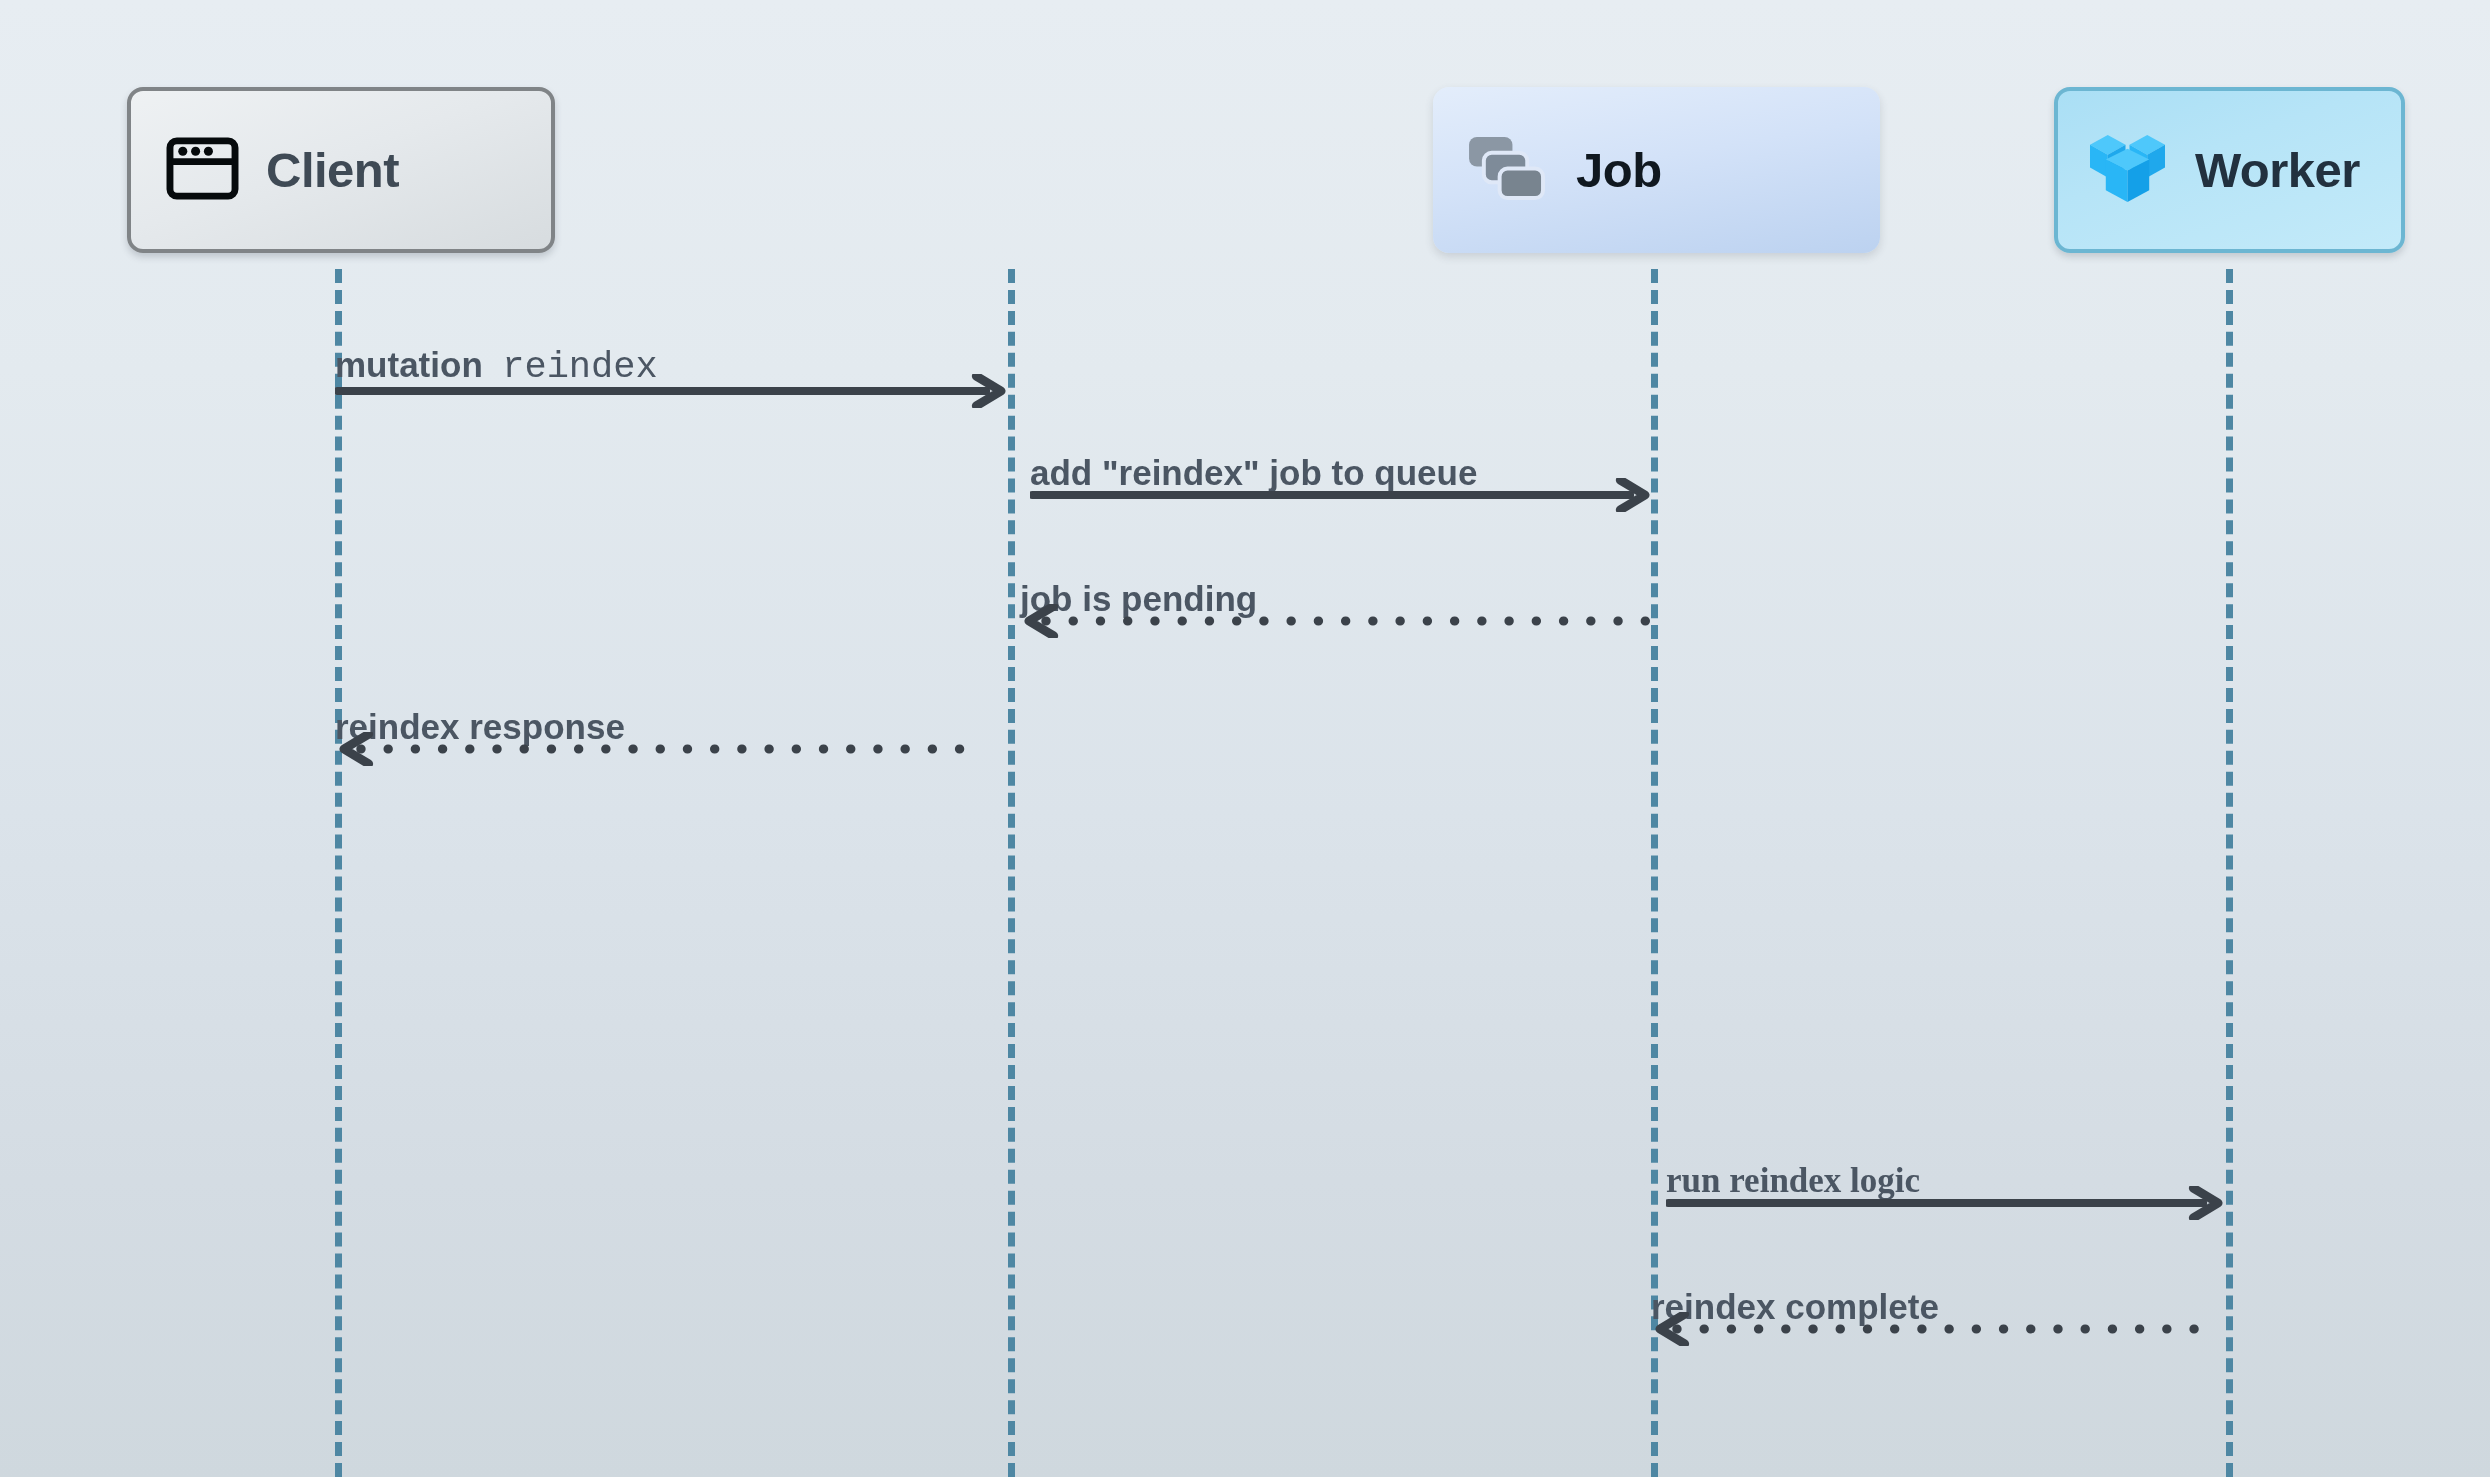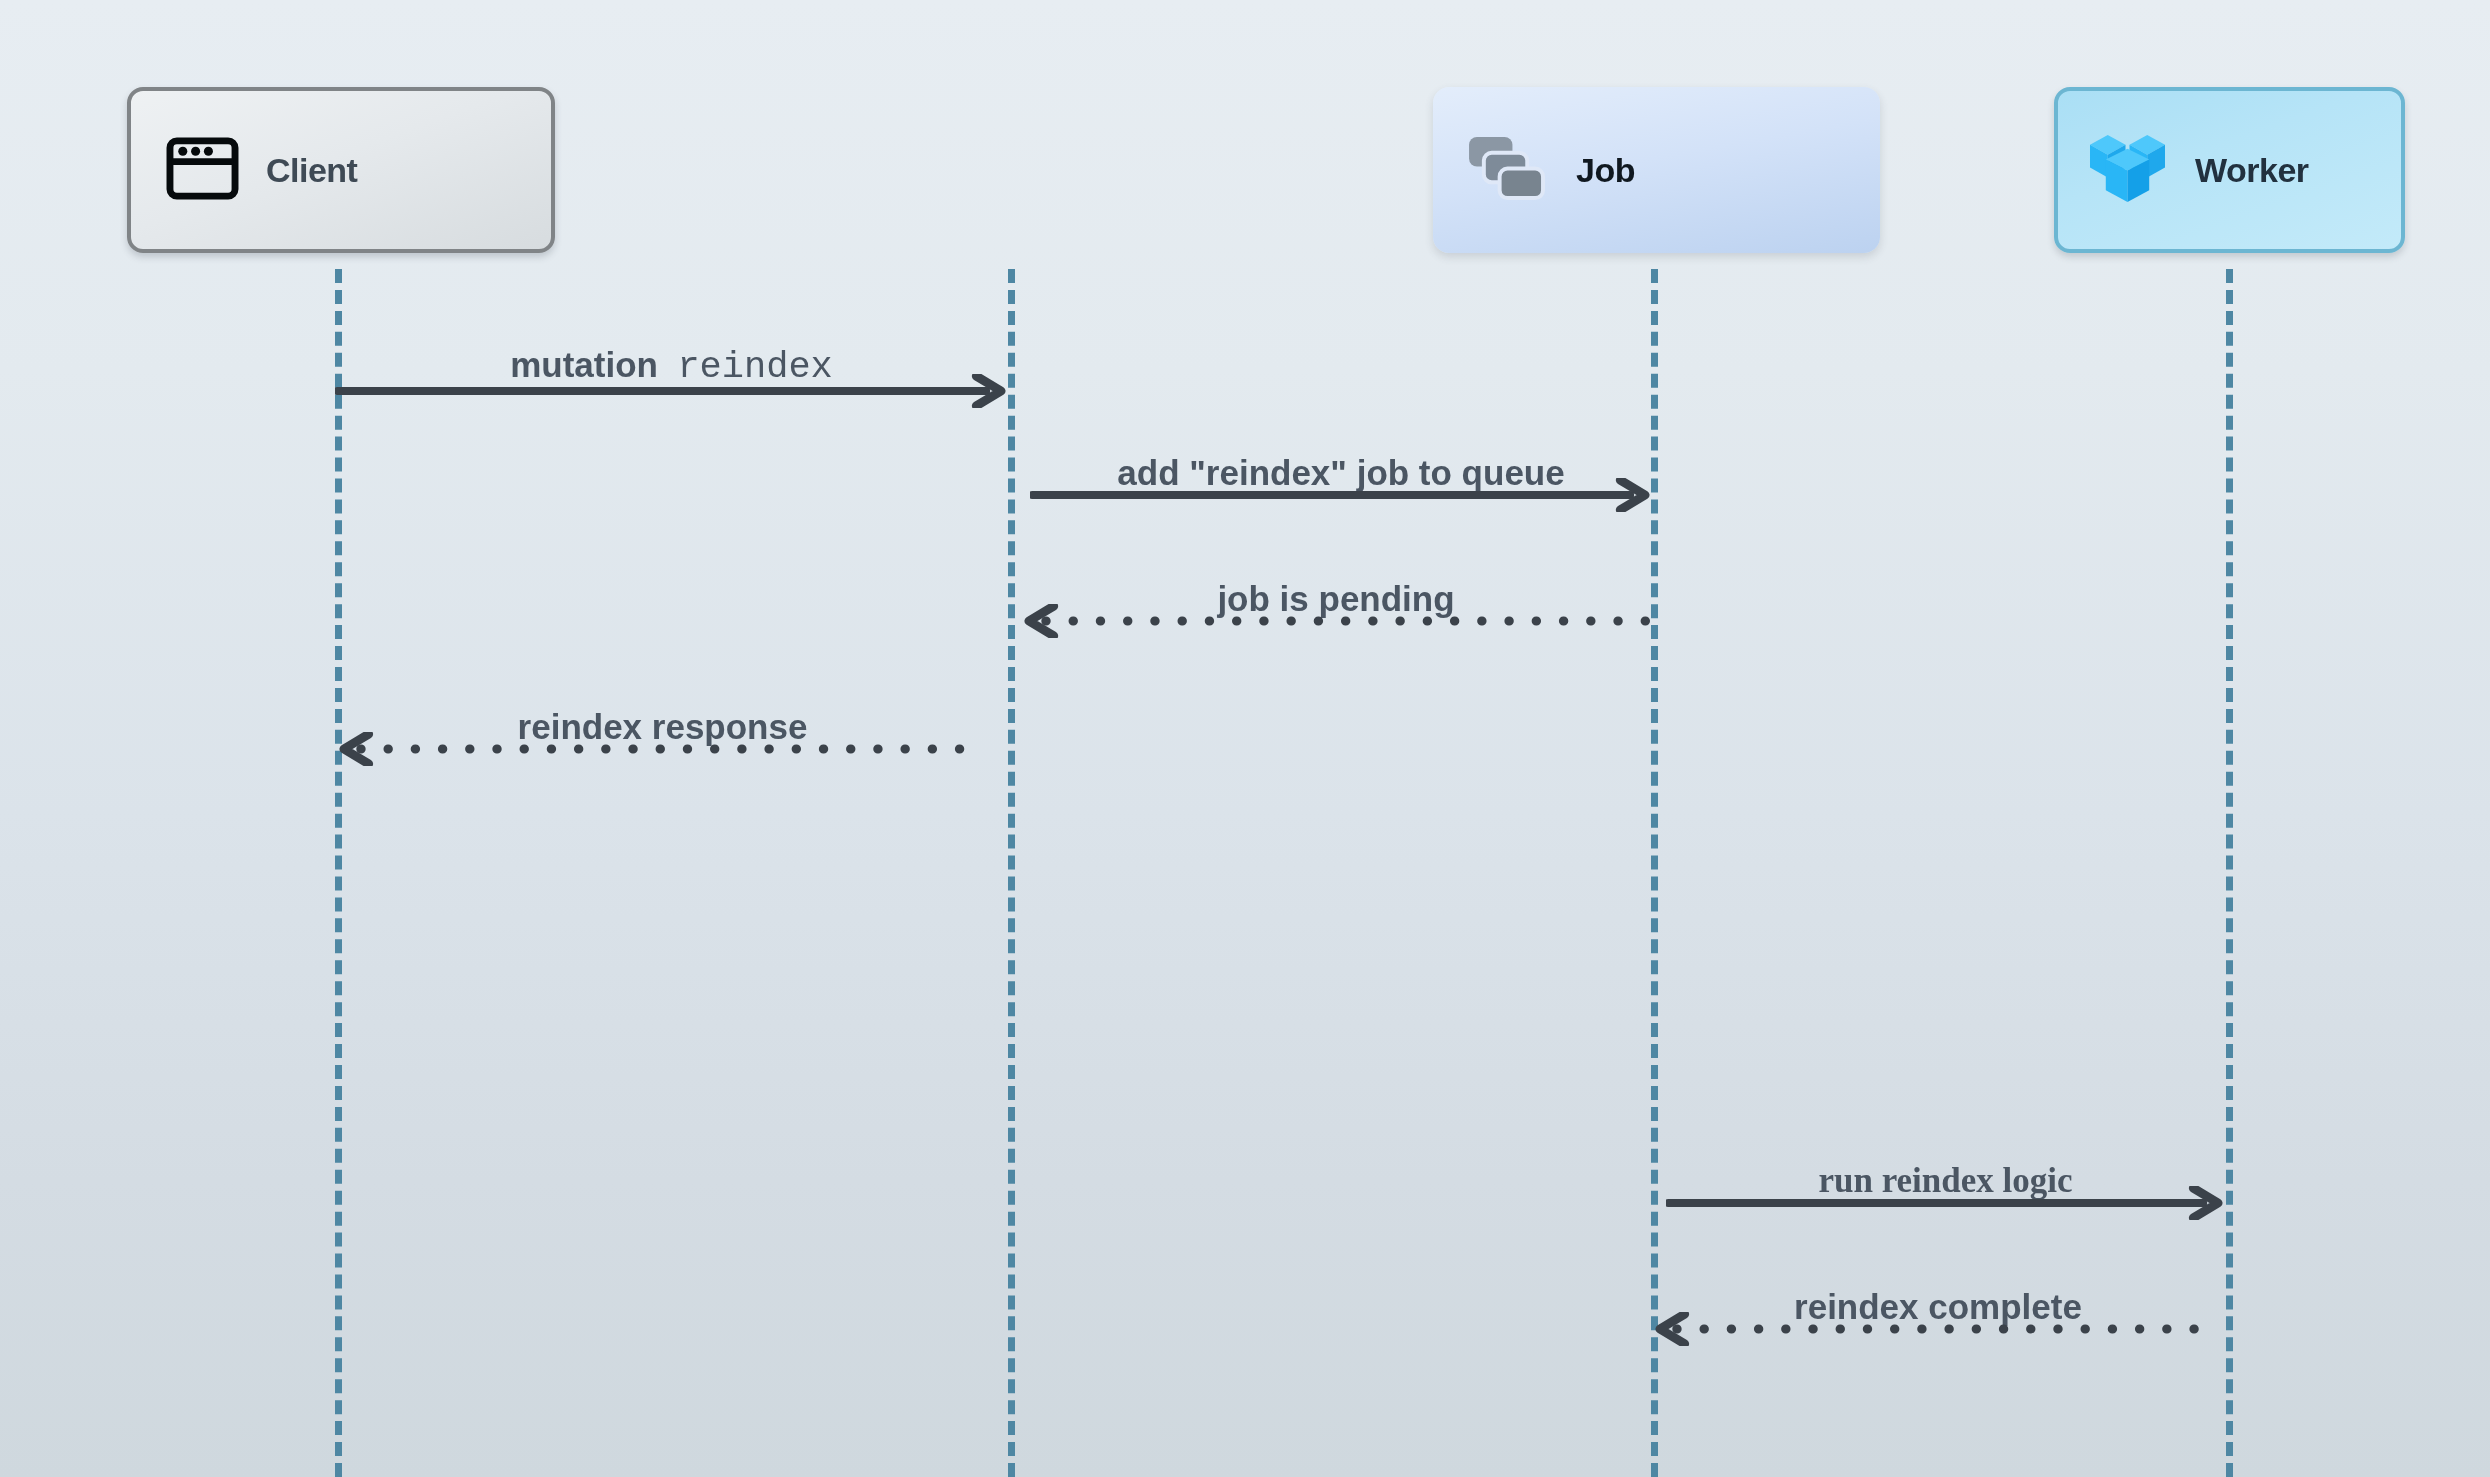--- a/index.html
+++ b/index.html
@@ -24,21 +24,21 @@
   .actor-box {
     position: absolute;
     box-sizing: border-box;
     display: flex;
     align-items: center;
     gap: 26px;
     padding: 0 34px;
     border-radius: 16px;
   }
   .actor-label {
-    font-size: 34px;
+    font-size: 49px;
     font-weight: bold;
     letter-spacing: -0.5px;
     white-space: nowrap;
   }
 
   .actor-client {
     left: 127px; top: 87px; width: 428px; height: 166px;
     background: linear-gradient(160deg, #eef1f3 0%, #e5e9ec 45%, #d7dcdf 100%);
     border: 4px solid #808487;
     box-shadow: 0 4px 7px rgba(60,70,80,0.22);
@@ -81,21 +81,21 @@
     border-left: 7px dashed #4e87a3;
   }
 
   
   .message { position: absolute; }
   .msg-label {
     position: absolute;
     bottom: 22px;
     left: 0;
     width: 100%;
-    text-align: center;
+    text-align: left;
     font-size: 35px;
     font-weight: bold;
     color: #4b5663;
     white-space: nowrap;
     line-height: 1;
   }
   .msg-label .code {
     font-family: "Liberation Mono", monospace;
     font-weight: normal;
     font-size: 37px;

